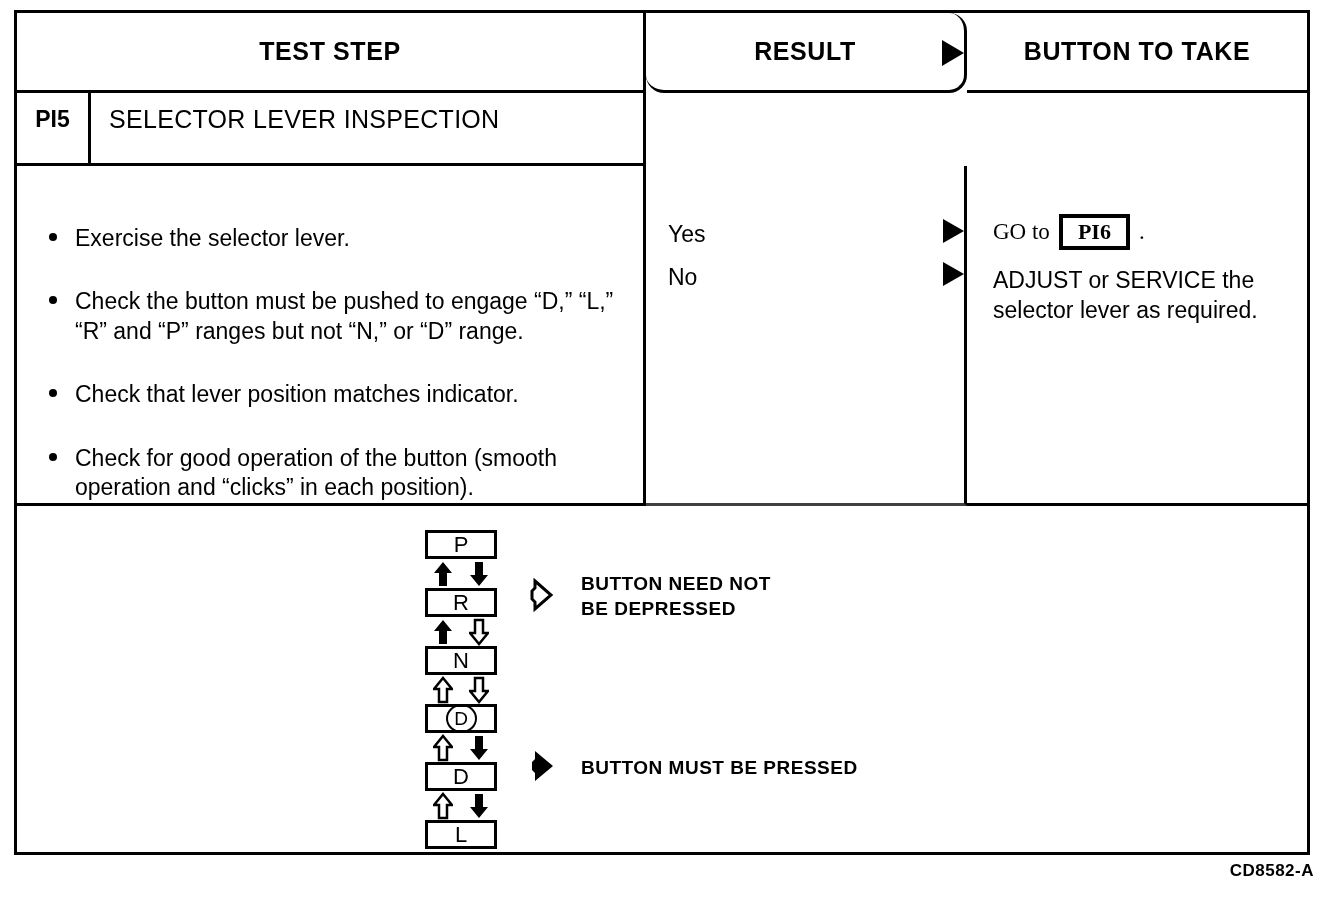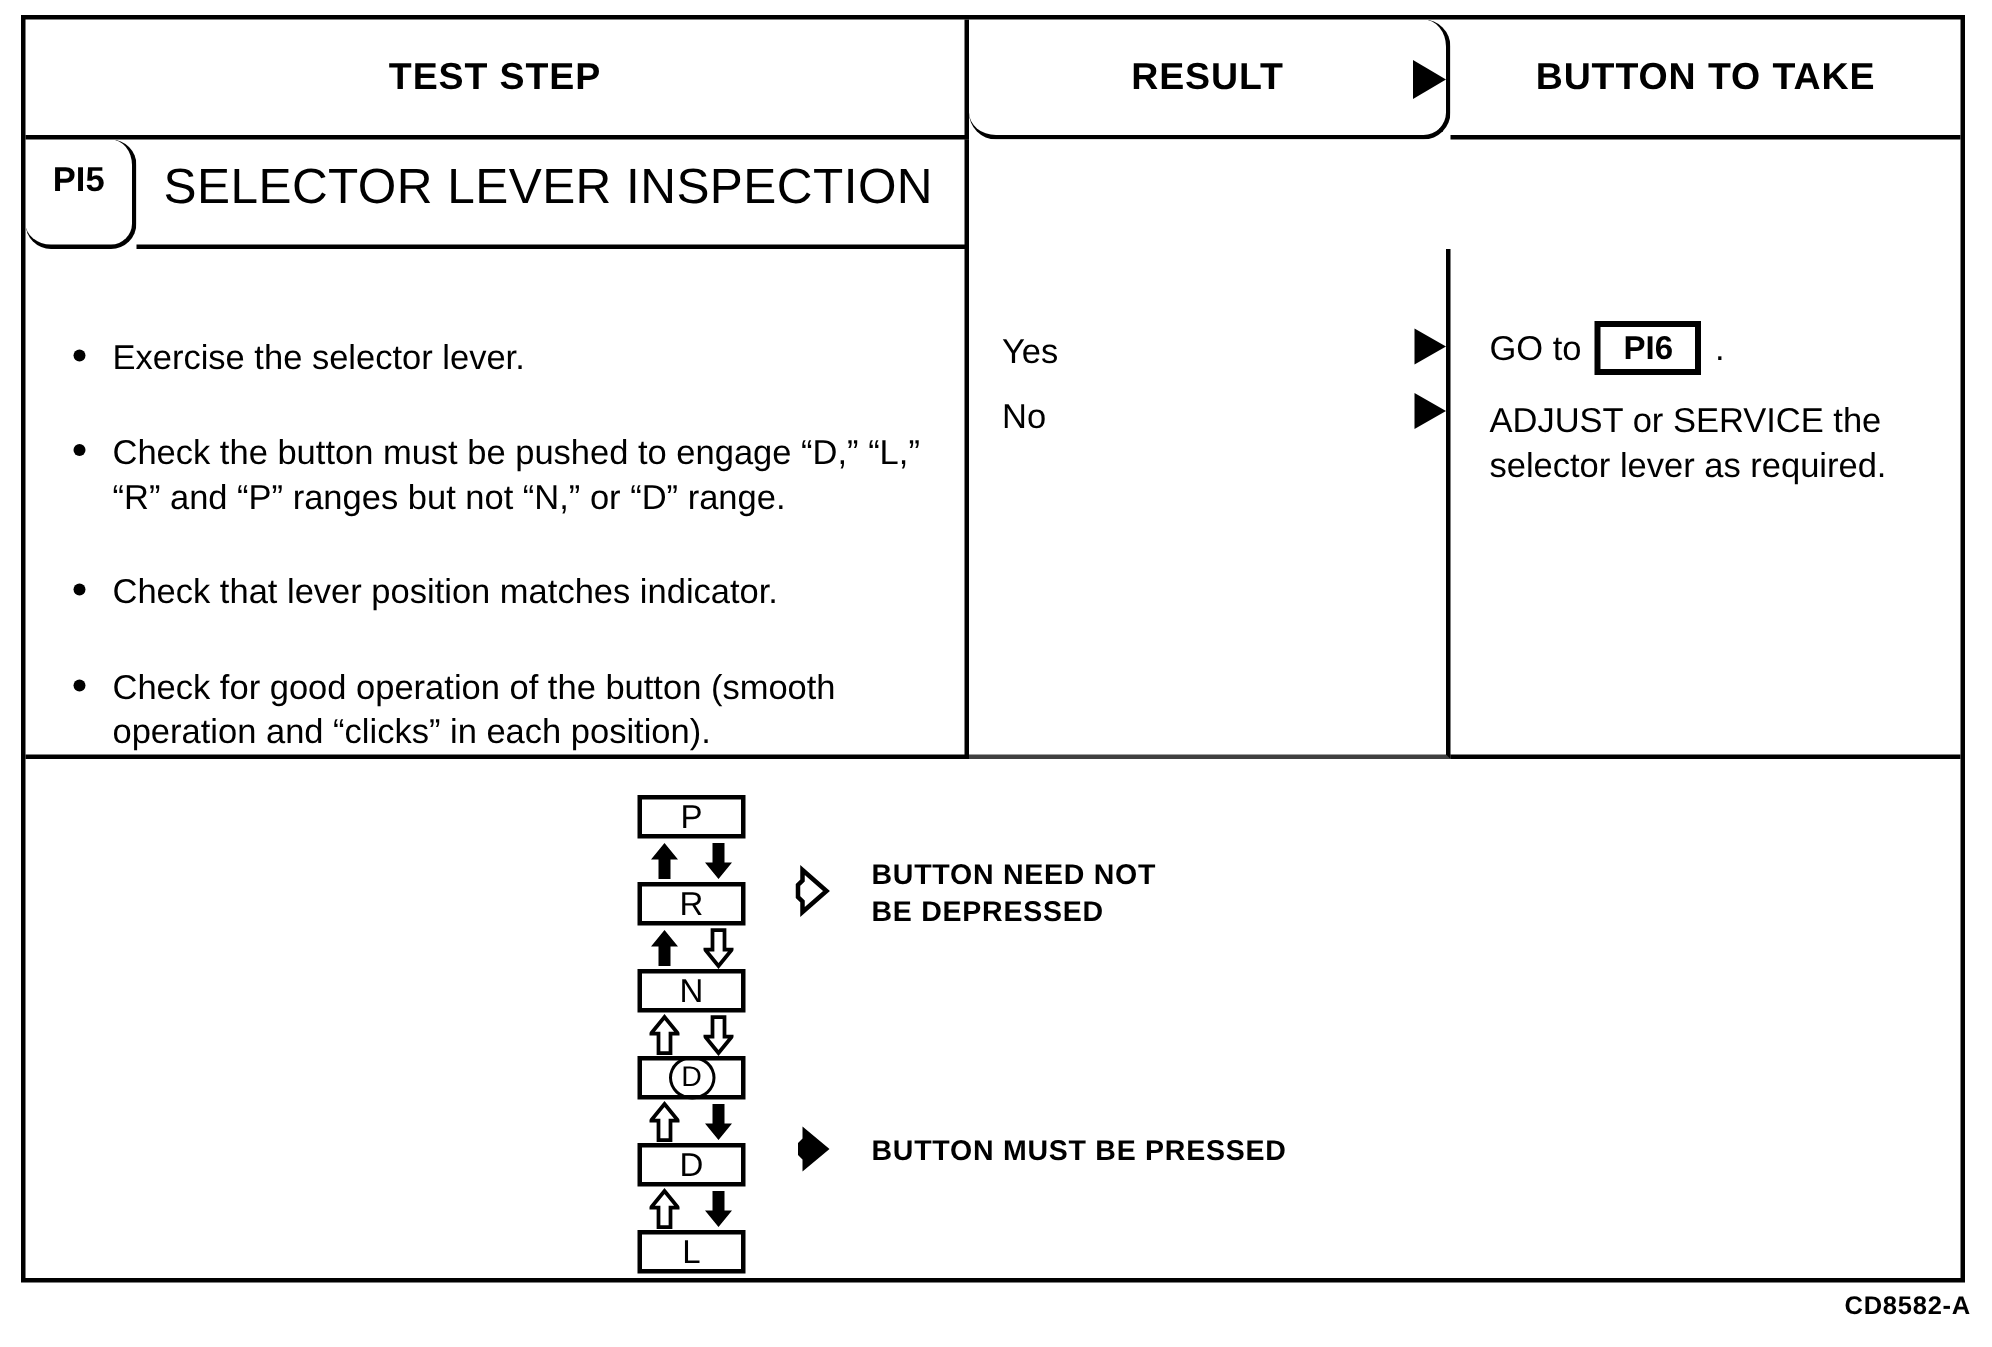--- a/index.html
+++ b/index.html
@@ -21,23 +21,23 @@
   #hdr-action{left:950px;top:0;width:340px;height:80px;border-bottom:3px solid #000;}
 
   
   .tri{width:0;height:0;border-top:13px solid transparent;border-bottom:13px solid transparent;
        border-left:22px solid #000;}
   #hdr-result .tri{position:absolute;right:0;top:27px;}
 
   
   #step-code{left:0;top:80px;width:74px;height:73px;border-right:3px solid #000;border-bottom:3px solid #000;
              display:flex;align-items:flex-start;justify-content:center;padding-top:13px;
-             font-weight:bold;font-size:23px;border-radius:17px;}
+             font-weight:bold;font-size:23px;}
   #step-title{left:74px;top:80px;width:555px;height:73px;border-right:3px solid #000;border-bottom:3px solid #000;
-              padding:12px 0 0 18px;font-size:33px;letter-spacing:.3px;}
+              padding:12px 0 0 18px;font-size:25px;letter-spacing:.3px;}
 
   
   #body-test{left:0;top:153px;width:629px;height:340px;border-right:3px solid #000;border-bottom:3px solid #000;
              padding:24px 14px 0 24px;}
   #body-result{left:629px;top:153px;width:321px;height:340px;border-right:3px solid #000;border-bottom:3px solid #404040;}
   #body-action{left:950px;top:153px;width:340px;height:340px;border-bottom:3px solid #000;padding:48px 0 0 26px;}
 
   
   ul.steps{list-style:none;margin:0;padding:0;font-size:23px;line-height:1.28;}
   ul.steps li{position:relative;padding-left:34px;margin-bottom:17px;margin-top:34px;}
@@ -47,21 +47,21 @@
   .res-line{position:absolute;font-size:23px;}
   #res-yes{left:22px;top:55px;}
   #res-no{left:22px;top:98px;}
   .res-tri{position:absolute;right:0;width:0;height:0;
            border-top:12px solid transparent;border-bottom:12px solid transparent;border-left:21px solid #000;}
   #tri-yes{top:53px;}
   #tri-no{top:96px;}
 
   
   .act-line{font-size:23px;line-height:1.32;}
-  #goto-row{display:flex;align-items:center;gap:9px;margin-bottom:15px;}
+  #goto-row{display:flex;align-items:center;gap:9px;margin-bottom:15px;font-family:Liberation Serif, serif;}
   .code-box{border:4px solid #000;padding:2px 15px 3px;font-weight:bold;font-size:22px;line-height:1.05;}
 
   
   #diagram{left:0;top:493px;width:1290px;height:346px;}
 
   
   #ladder{position:absolute;left:398px;top:24px;width:92px;}
   .gear{width:72px;height:29px;border:3px solid #000;box-sizing:border-box;margin:0 auto;
         display:flex;align-items:center;justify-content:center;
         font-size:22px;line-height:1;font-family:"Liberation Sans",sans-serif;}

